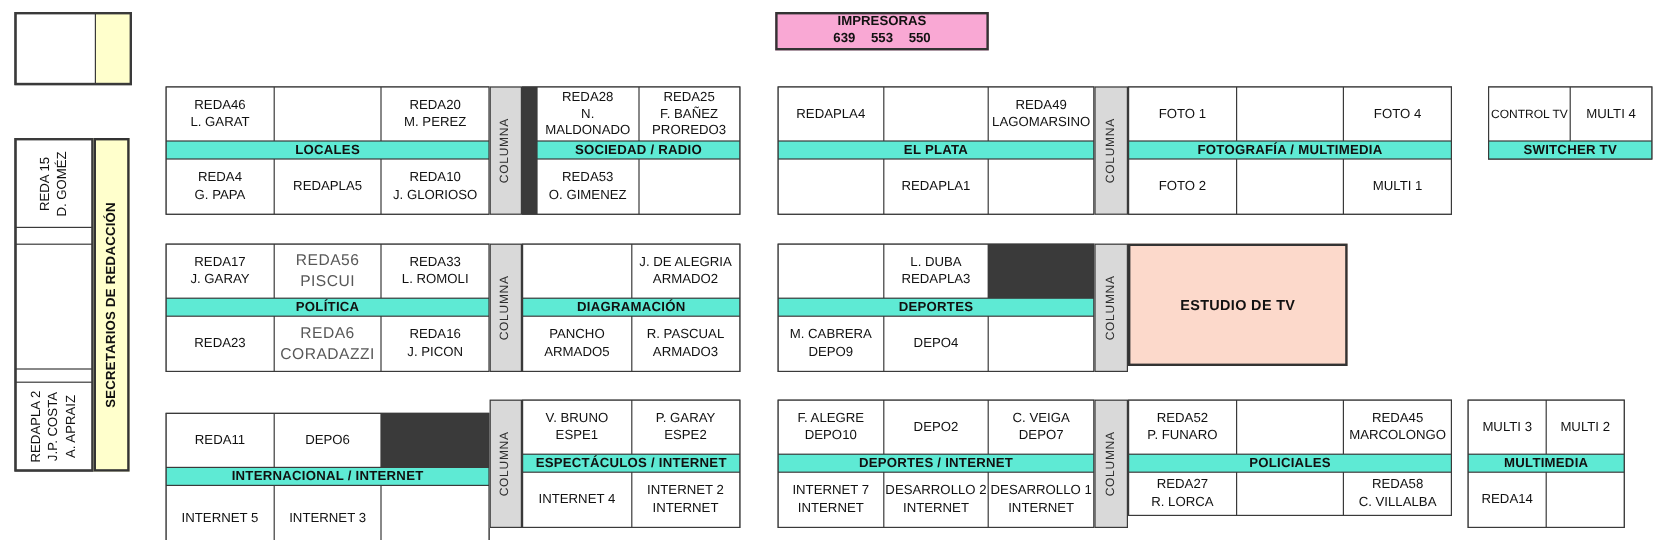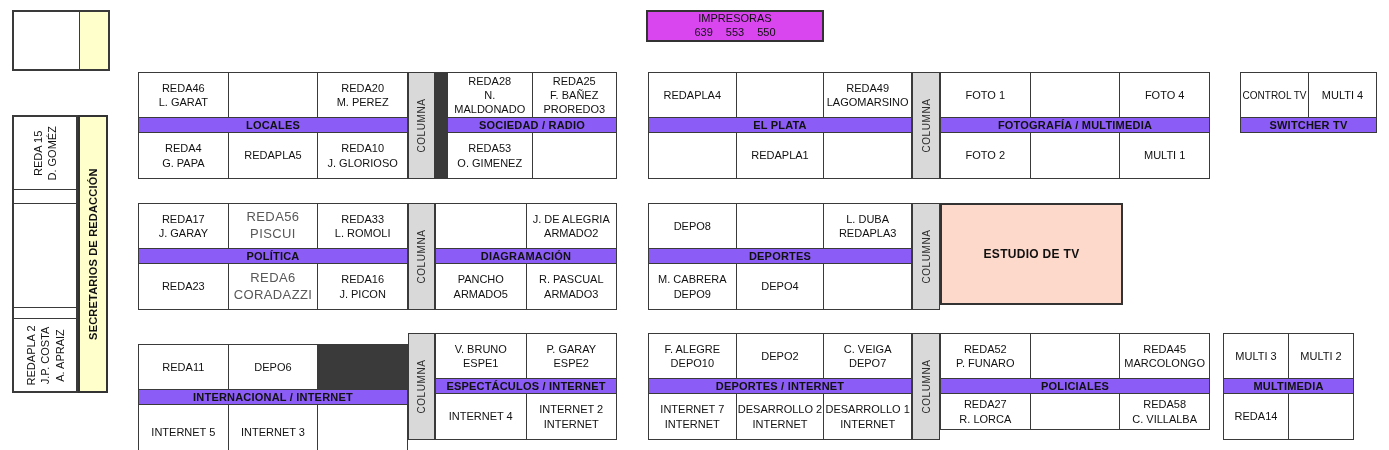--- a/index.html
+++ b/index.html
@@ -5,36 +5,36 @@
   html,body{margin:0;padding:0;background:#fff;}
   .canvas{position:relative;width:1389px;height:450px;background:#fff;
           font-family:"Liberation Sans",sans-serif;color:#111;overflow:hidden;}
 
   
   .block{position:absolute;}
   .grid{display:grid;gap:1px;background:#3a3a3a;border:1px solid #3a3a3a;width:100%;height:100%;box-sizing:border-box;}
   .cell{background:#fff;display:flex;align-items:center;justify-content:center;
         text-align:center;font-size:11px;line-height:1.3;white-space:pre-line;}
   .cell.alt{color:#585858;font-size:13px;letter-spacing:.4px;}
-  .band{background:#8b5cf6;grid-column:1/-1;display:flex;align-items:center;justify-content:center;
+  .band{background:#5eead4;grid-column:1/-1;display:flex;align-items:center;justify-content:center;
         font-weight:bold;font-size:11px;letter-spacing:.2px;white-space:pre;}
 
   
   .pillar{position:absolute;background:#D9D9D9;border:1px solid #3a3a3a;box-sizing:border-box;
           display:flex;align-items:center;justify-content:center;}
   .pillar span{transform:rotate(-90deg);font-size:10px;color:#2e2e2e;white-space:nowrap;letter-spacing:.6px;}
 
   
   .vwrap{display:flex;align-items:center;justify-content:center;}
   .vtext{transform:rotate(-90deg);white-space:pre-line;text-align:center;font-size:11px;line-height:1.3;}
 
   
-  .printers{position:absolute;left:646px;top:10px;width:178px;height:32px;background:#d946ef;
+  .printers{position:absolute;left:646px;top:10px;width:178px;height:32px;background:#f9a8d4;
             border:2px solid #333;box-sizing:border-box;display:flex;flex-direction:column;
-            align-items:center;justify-content:center;font-weight:normal;font-size:11px;line-height:1.25;}
+            align-items:center;justify-content:center;font-weight:bold;font-size:11px;line-height:1.25;}
   .printers .nums{word-spacing:10px;}
   .corner{position:absolute;left:12px;top:10px;width:98px;height:61px;}
   .corner .grid{grid-template-columns:1fr 28px;border-width:2px;}
   .leftcol{position:absolute;left:12px;top:115px;width:66px;height:278px;}
   .leftcol .grid{grid-template-rows:72px 13px 103px 10px 1fr;border-width:2px;}
   .secretarios{position:absolute;left:78px;top:115px;width:30px;height:278px;background:#FFFFCC;
                border:2px solid #333;box-sizing:border-box;display:flex;align-items:center;justify-content:center;}
   .secretarios .vtext{font-weight:bold;white-space:nowrap;letter-spacing:.2px;}
   .estudio{position:absolute;left:940px;top:203px;width:183px;height:102px;background:#FCD9CB;
            border:2px solid #333;box-sizing:border-box;display:flex;align-items:center;justify-content:center;
@@ -170,21 +170,20 @@
       <div class="band">DIAGRAMACIÓN</div>
       <div class="cell">PANCHO
 ARMADO5</div>
       <div class="cell">R. PASCUAL
 ARMADO3</div>
     </div>
   </div>
 
   <div class="block" style="left:648px;top:203px;width:264px;height:107px;">
     <div class="grid" style="grid-template-columns:repeat(3,1fr);grid-template-rows:44px 14px 1fr;">
-      <div class="cell">DEPO8</div>
       <div class="cell"></div>
       <div class="cell">L. DUBA
 REDAPLA3</div>
       <div class="band">DEPORTES</div>
       <div class="cell">M. CABRERA
 DEPO9</div>
       <div class="cell">DEPO4</div>
       <div class="cell"></div>
     </div>
   </div>

